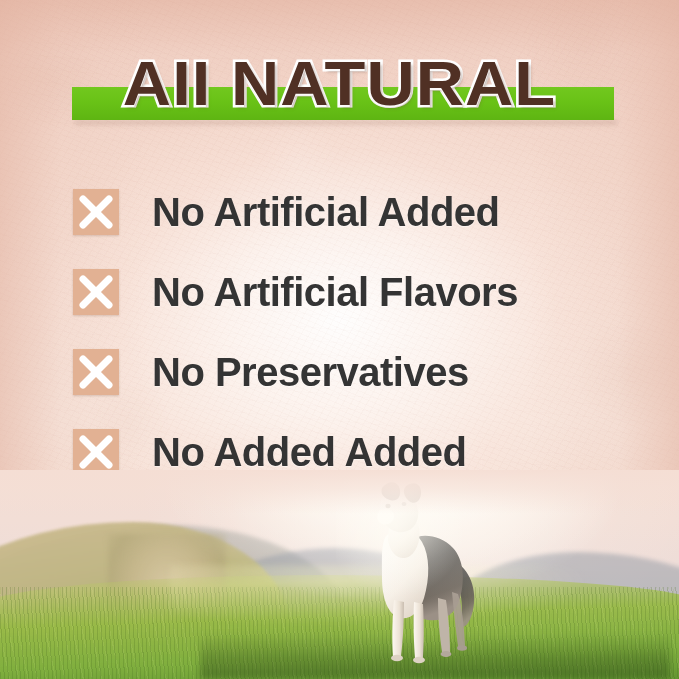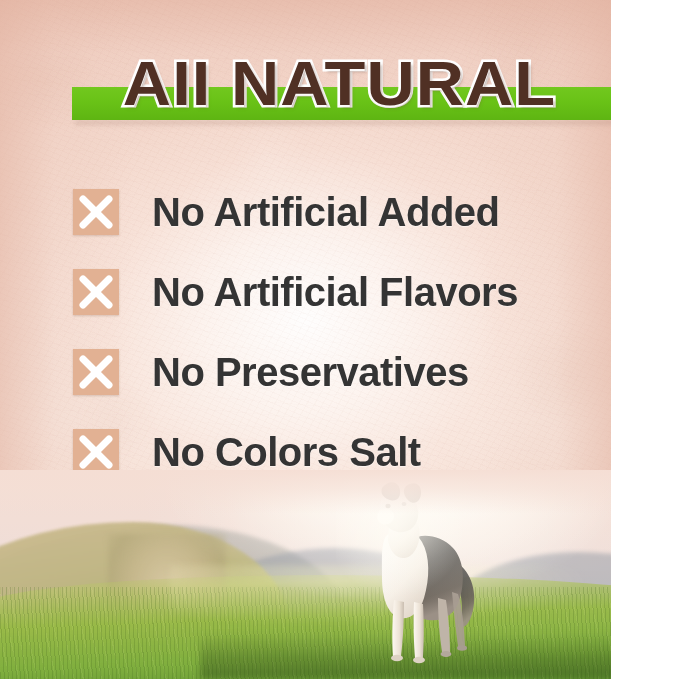--- a/index.html
+++ b/index.html
@@ -2,21 +2,21 @@
 <html><head>
 <meta charset="utf-8">
 <style>
   html, body {
     margin: 0;
     padding: 0;
     background: #ffffff;
   }
   #poster {
     position: relative;
-    width: 611px;
+    width: 679px;
     height: 679px;
     overflow: hidden;
     font-family: "Liberation Sans", sans-serif;
     background: #fef9c3;
   }
 
   
   .bg-base {
     position: absolute;
     inset: 0;
@@ -335,21 +335,21 @@
       <div class="claim-label">No Preservatives</div>
     </div>
 
     <div class="claim-row">
       <div class="x-box">
         <svg viewBox="0 0 46 46" aria-hidden="true">
           <line x1="10" y1="10" x2="36" y2="36" stroke="#ffffff" stroke-width="7" stroke-linecap="round"></line>
           <line x1="36" y1="10" x2="10" y2="36" stroke="#ffffff" stroke-width="7" stroke-linecap="round"></line>
         </svg>
       </div>
-      <div class="claim-label">No Colors Salt</div>
+      <div class="claim-label">No Added Added</div>
     </div>
 
   </div>
 
   <div class="photo">
     <div class="sky"></div>
     <div class="haze"></div>
 
     <div class="hill-far-left"></div>
     <div class="hill-far-mid"></div>

